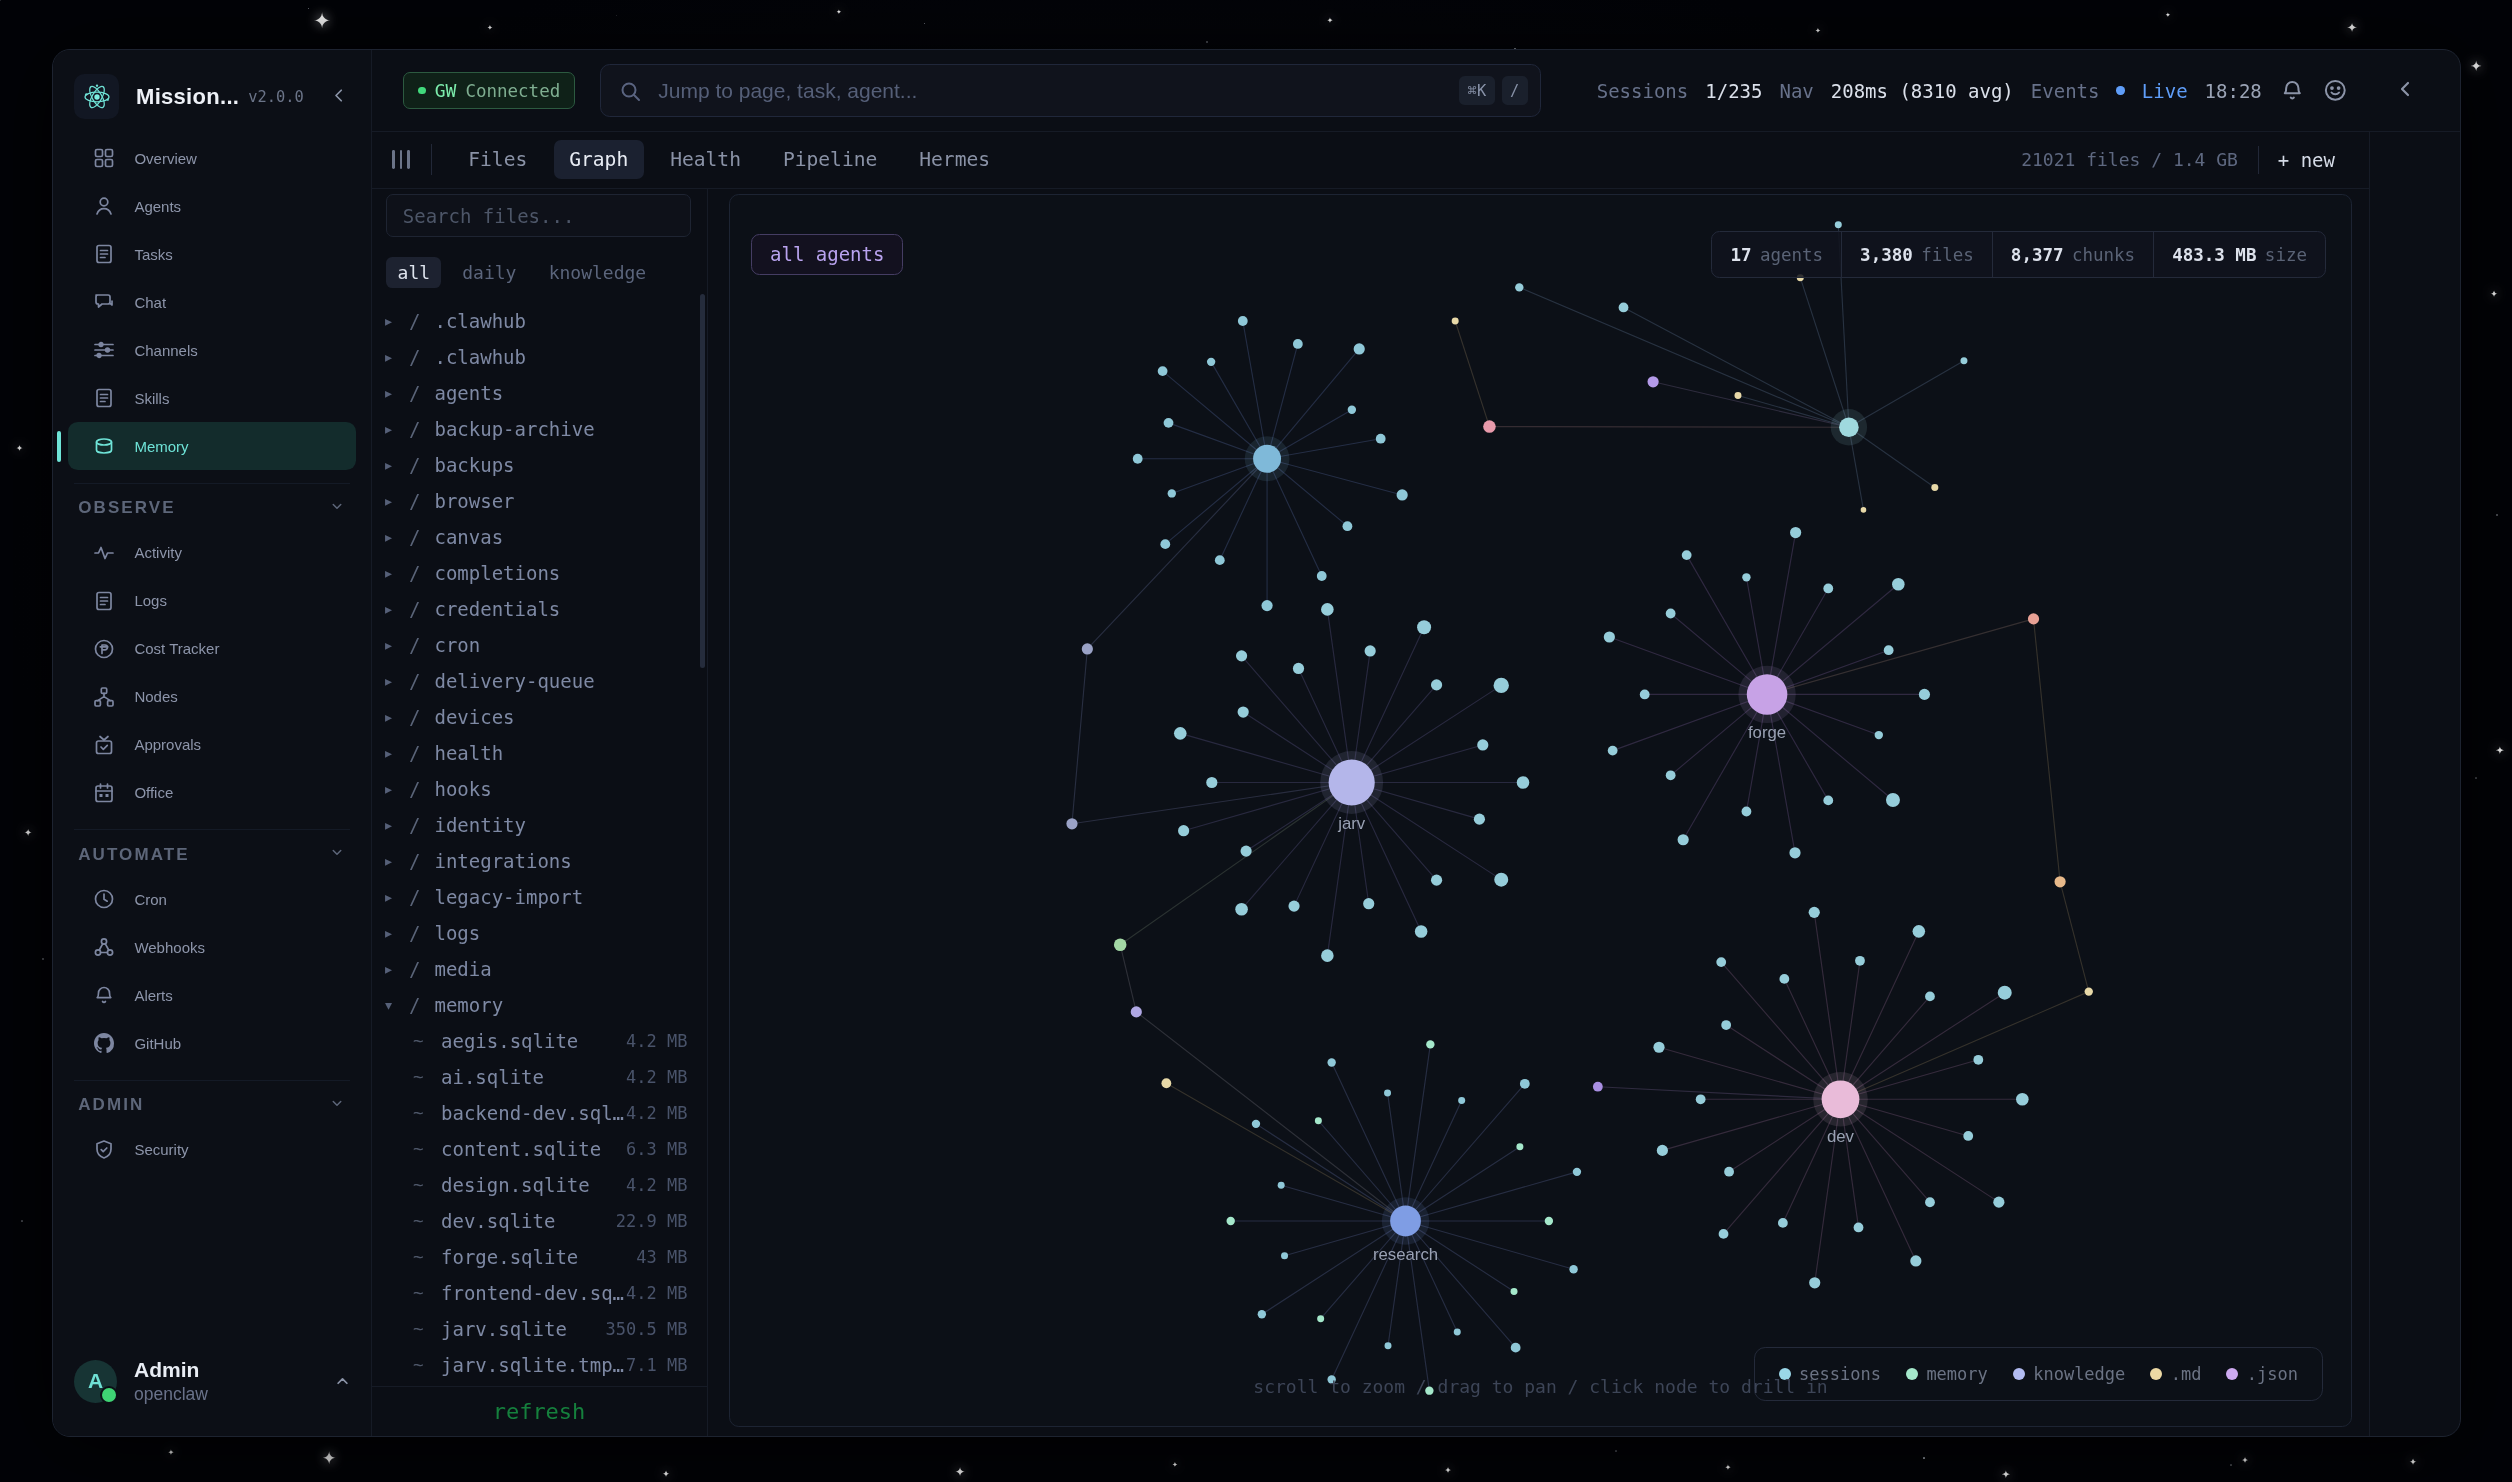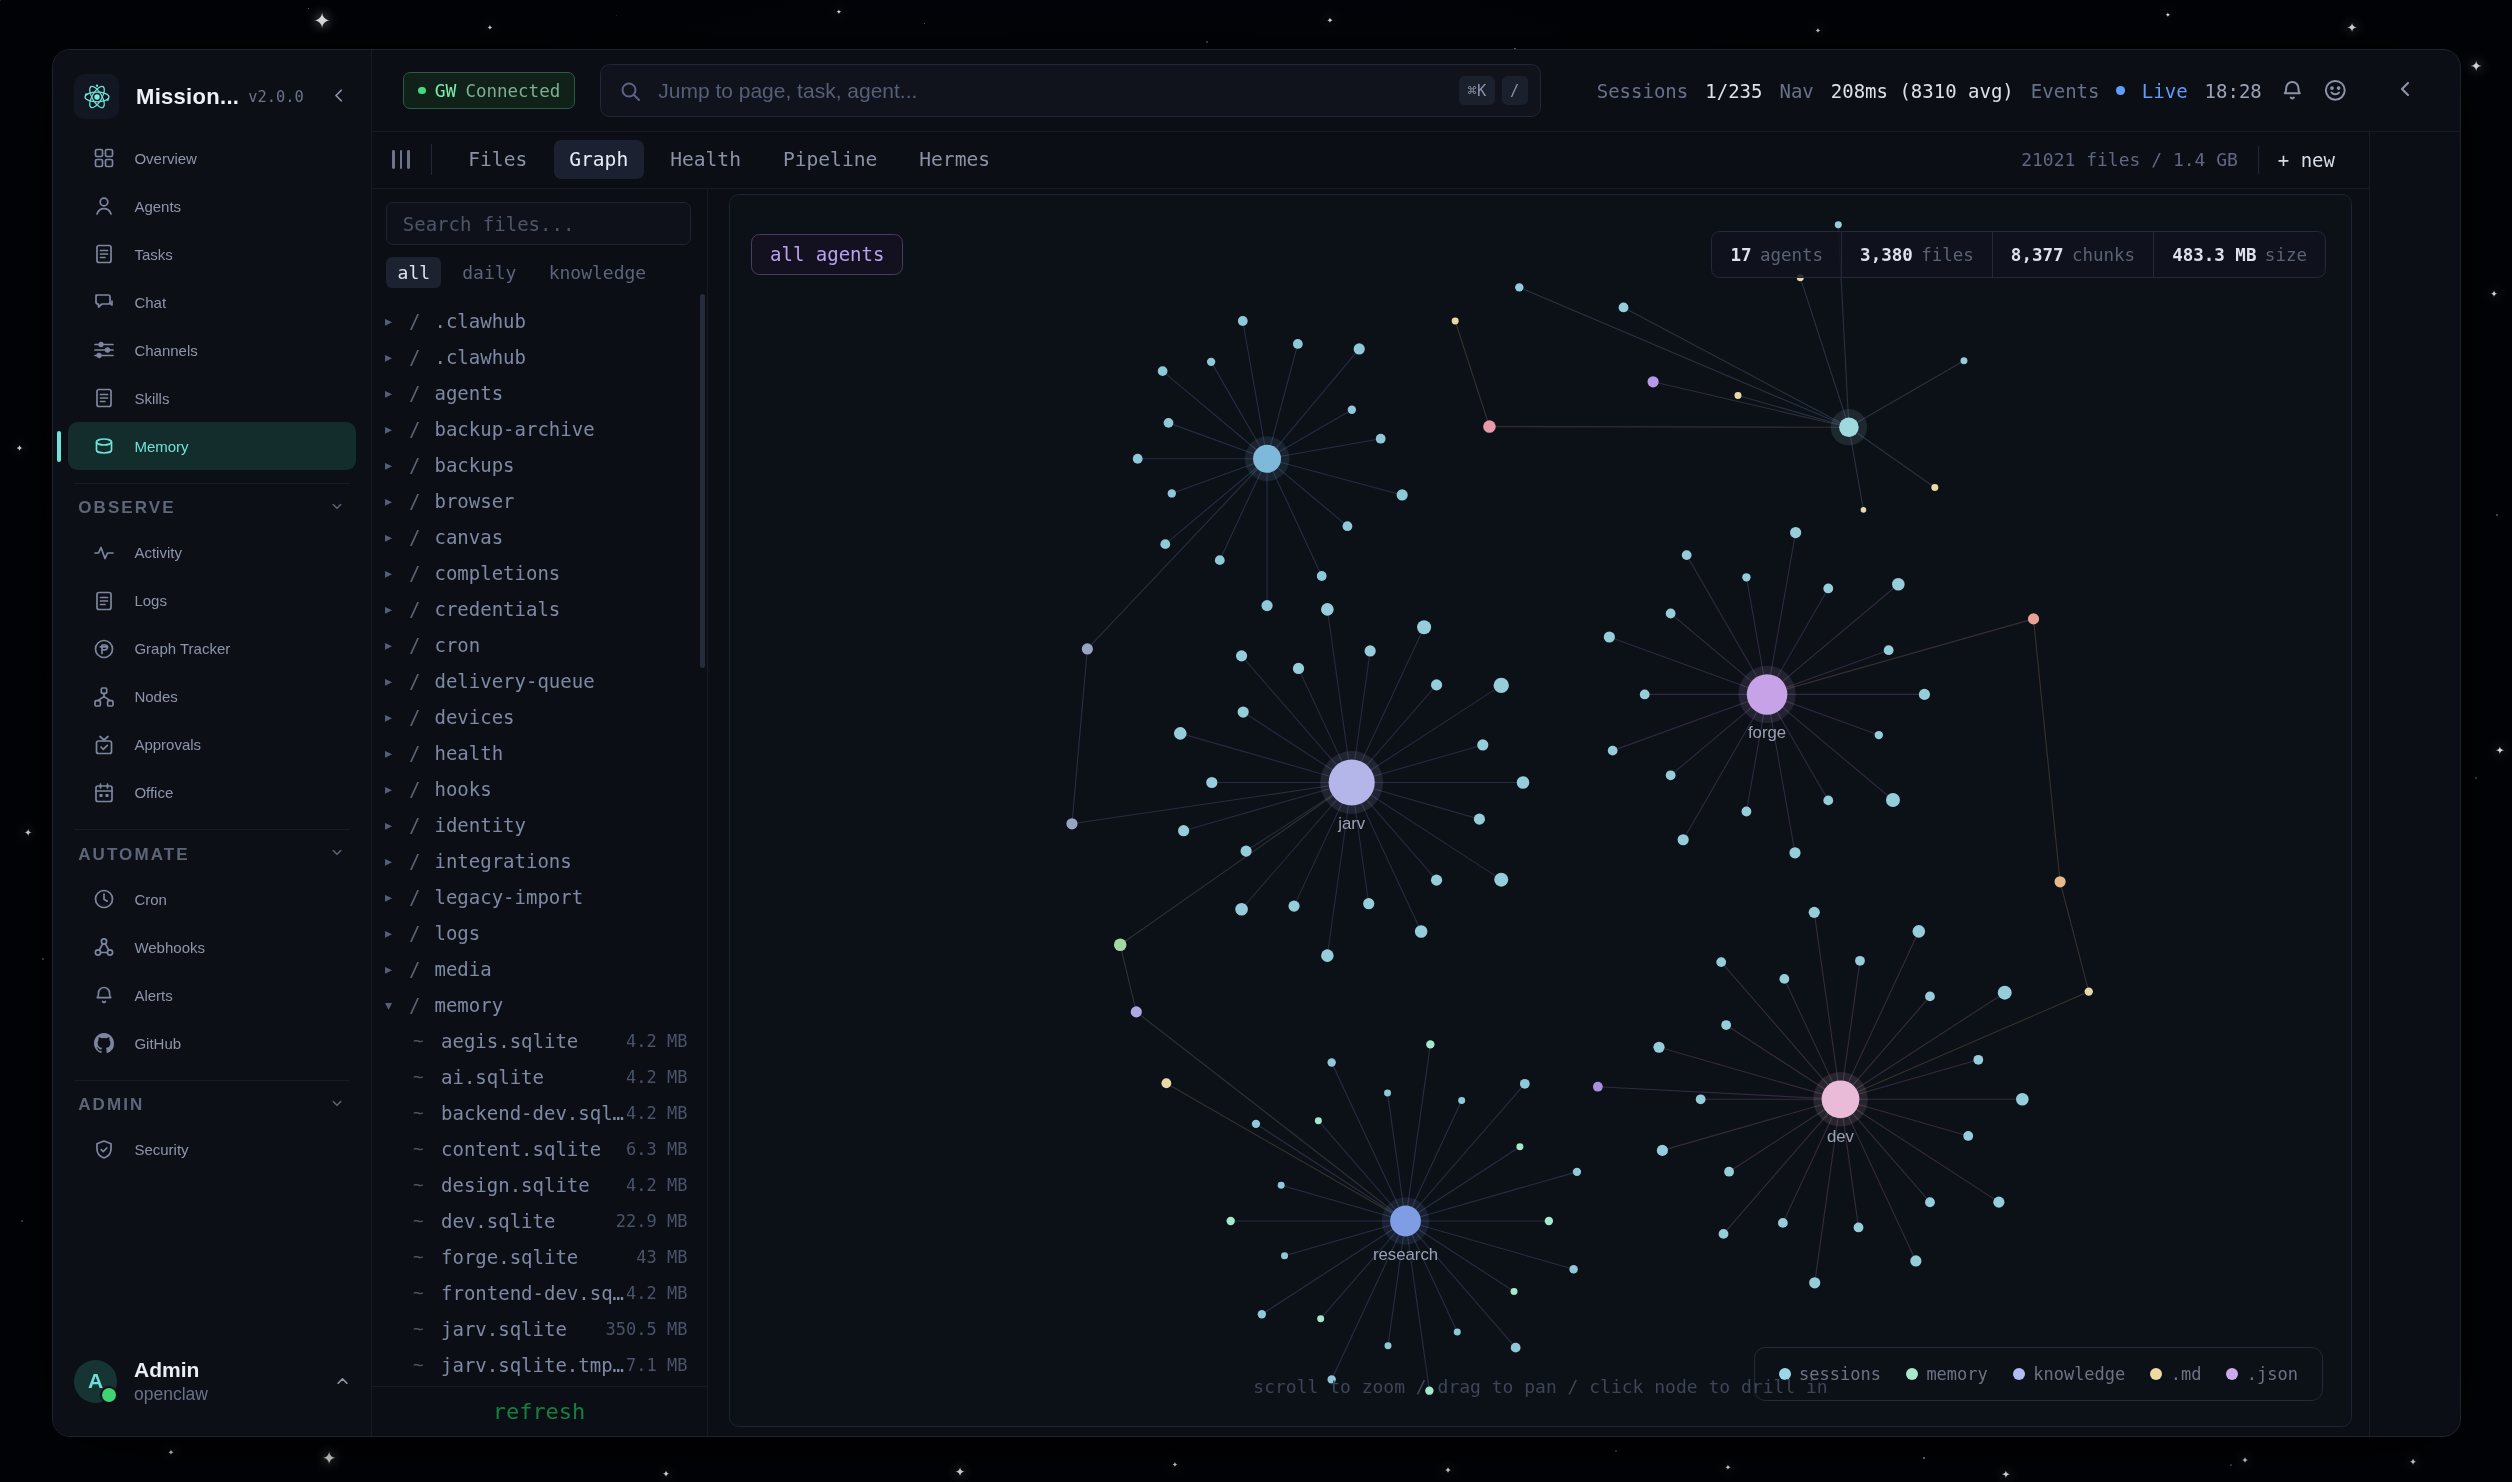--- a/index.html
+++ b/index.html
@@ -94,21 +94,21 @@
   .tabs-vdiv{width:0.7px;height:31px;background:#222838;margin:0 21px;}
   #tab-list{display:flex;align-items:center;gap:11.2px;}
   .tab{font-size:19.6px;color:#8a92a6;padding:8.4px 15.4px;border-radius:7px;}
   .tab.active{background:#1b2130;color:#e8ecf4;}
   .tabs-meta{margin-left:auto;font-size:18px;color:#5e6880;}
   .tabs-vdiv2{width:0.7px;height:28px;background:#222838;margin:0 19.6px;}
   .tabs-new{font-size:19px;color:#d5dbe7;margin-right:35px;}
 
   
   .filepanel{position:absolute;left:318px;top:138px;width:336px;bottom:0;border-right:0.7px solid #161b26;}
-  .fp-search{position:absolute;left:15.4px;top:14px;width:305px;height:43px;background:#0e1119;
+  .fp-search{position:absolute;left:15.4px;top:6px;width:305px;height:43px;background:#0e1119;
     border:0.7px solid #1e2432;border-radius:7px;box-sizing:border-box;display:flex;align-items:center;}
   .fp-search input{width:100%;background:transparent;border:none;outline:none;padding:0 15.4px;
     font-family:"DejaVu Sans Mono",monospace;font-size:19px;color:#8a93aa;}
   .fp-search input::placeholder{color:#4d5668;}
   #fp-chips{position:absolute;left:15.4px;top:69px;display:flex;align-items:center;gap:9.8px;
     font-family:"DejaVu Sans Mono",monospace;font-size:18px;}
   .chip{color:#5b657c;padding:4.9px 11.2px;border-radius:6.3px;}
   .chip.active{background:#1d2230;color:#dfe4ee;}
   #tree{position:absolute;left:0;top:115px;right:7px;font-family:"DejaVu Sans Mono",monospace;}
   .tree-row{display:flex;align-items:center;height:36px;padding-left:14px;}
@@ -418,21 +418,21 @@
             <span class="nav-label">Logs</span>
           </div>
           <div class="nav-item">
             <span class="nav-ico">
               <svg viewBox="0 0 24 24">
                 <circle cx="12" cy="12" r="8.5"></circle>
                 <path d="M10 16.5V8h3a2.4 2.4 0 0 1 0 4.8h-3"></path>
                 <line x1="8.3" y1="9.8" x2="15.7" y2="9.8"></line>
               </svg>
             </span>
-            <span class="nav-label">Graph Tracker</span>
+            <span class="nav-label">Cost Tracker</span>
           </div>
           <div class="nav-item">
             <span class="nav-ico">
               <svg viewBox="0 0 24 24">
                 <rect x="9.3" y="3" width="5.4" height="5.4" rx="1.2"></rect>
                 <rect x="3" y="15.6" width="5.4" height="5.4" rx="1.2"></rect>
                 <rect x="15.6" y="15.6" width="5.4" height="5.4" rx="1.2"></rect>
                 <path d="M12 8.4v3.2M12 11.6l-6.3 4M12 11.6l6.3 4"></path>
               </svg>
             </span>

